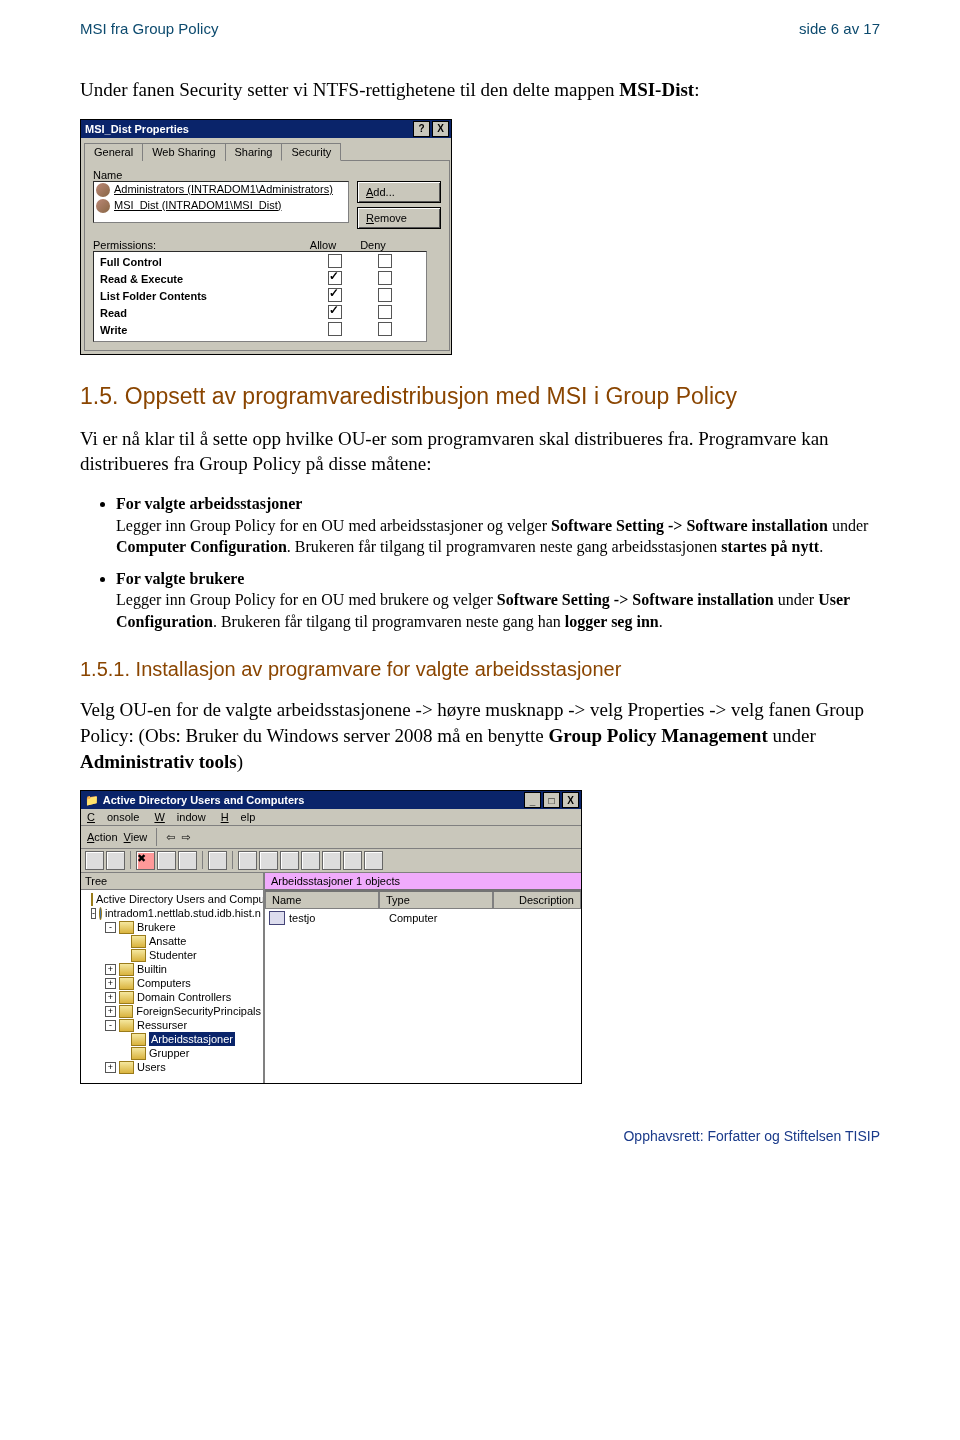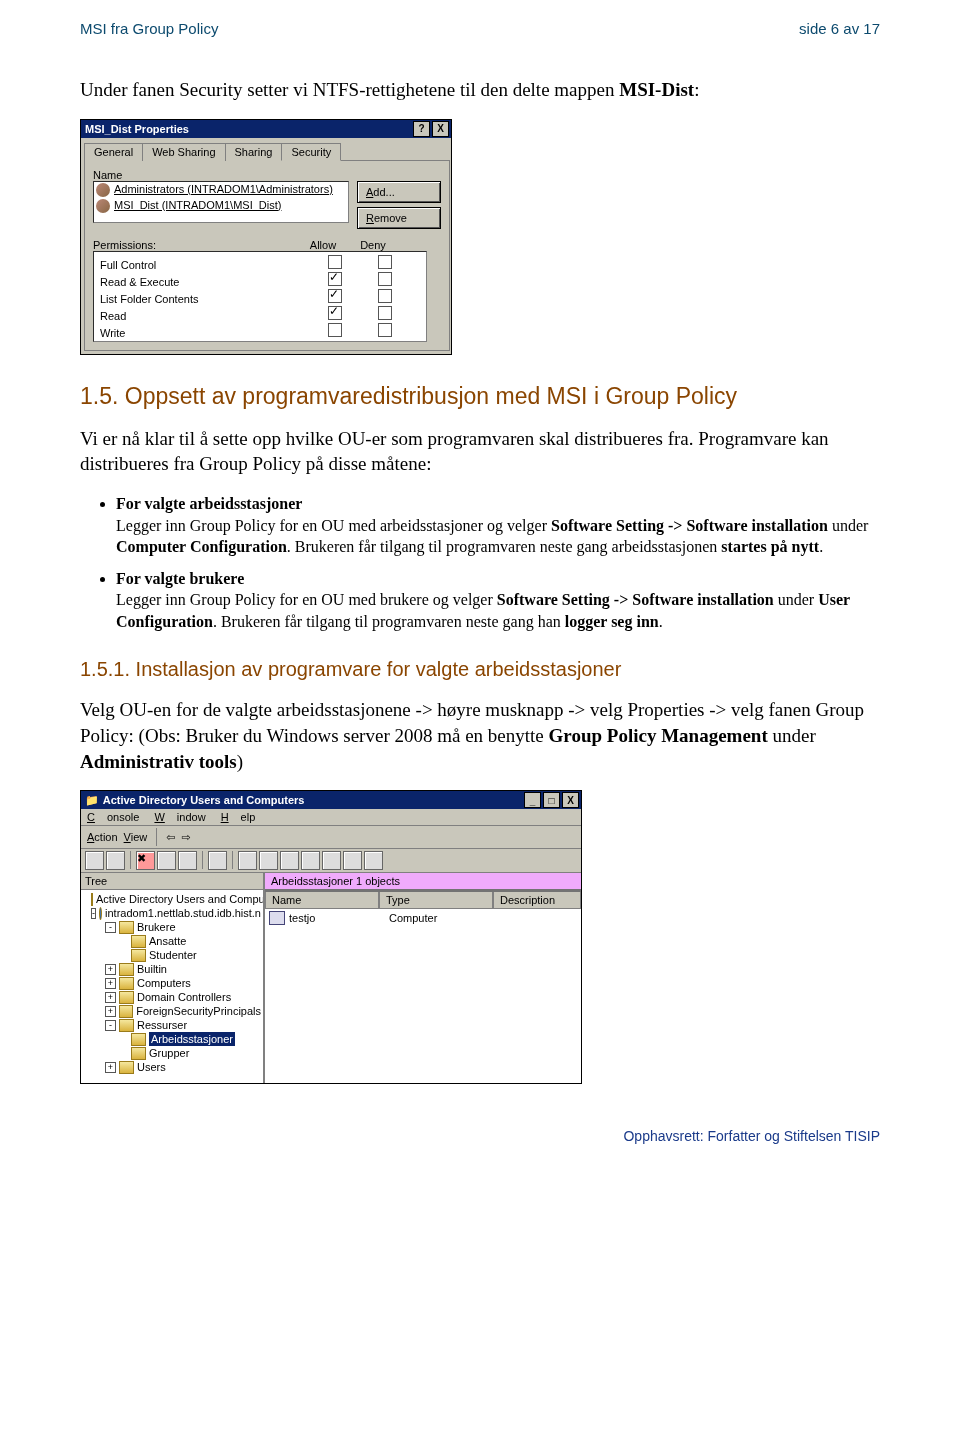--- a/index.html
+++ b/index.html
@@ -123,21 +123,21 @@
   .perm-table { margin-top:10px; }
   .perm-head { display:flex; }
   .perm-head .pcol-name { width: 205px; }
   .perm-head .pcol { width:50px; text-align:center; }
   .permlist {
     border:1px inset #808080;
     background:#fff;
     padding:2px 2px;
     width:328px;
   }
-  .permrow { display:flex; align-items:flex-end; height:17px; }
+  .permrow { display:flex; align-items:center; height:17px;font-weight:bold; }
   .permrow .pn { width:210px; padding-left:4px; }
   .permrow .pc { width:50px; text-align:center; }
   .cb {
     width:12px; height:12px; border:1px solid #555; display:inline-block; background:#fff;
     position:relative;
   }
   .cb.ck::after{
     content:"✓"; position:absolute; top:-3px; left:0px; font-size:12px; color:#000;
   }
 
@@ -165,21 +165,21 @@
   .tn.lv1 { padding-left:8px;}
   .tn.lv2 { padding-left:22px;}
   .tn.lv3 { padding-left:36px;}
   .tn.sel span.lbl { background:#0a246a; color:#fff; padding:0 2px; }
   .listpane { flex:1; }
   .lph { background:#f0abfc; border-bottom:3px solid #737373; padding:2px 6px; }
   .coltabs { display:flex; background:#c9c7bb; }
   .coltabs div { border:1px solid #808080; border-top:none; padding:2px 6px; }
   .coltabs div:nth-child(1){ width:100px; }
   .coltabs div:nth-child(2){ width:100px; }
-  .coltabs div:nth-child(3){ flex:1; }
+  .coltabs div:nth-child(3){ flex:1;text-align:right; }
   .lpr { display:flex; padding:2px 4px; align-items:center; gap:4px; }
   .pcico { width:14px; height:12px; background:#dde; border:1px solid #447; display:inline-block; }
 </style>
 </head>
 <body>
 
 <div class="page">
   <div class="header-line">
     <span>MSI fra Group Policy</span>
     <span>side 6 av 17</span>

